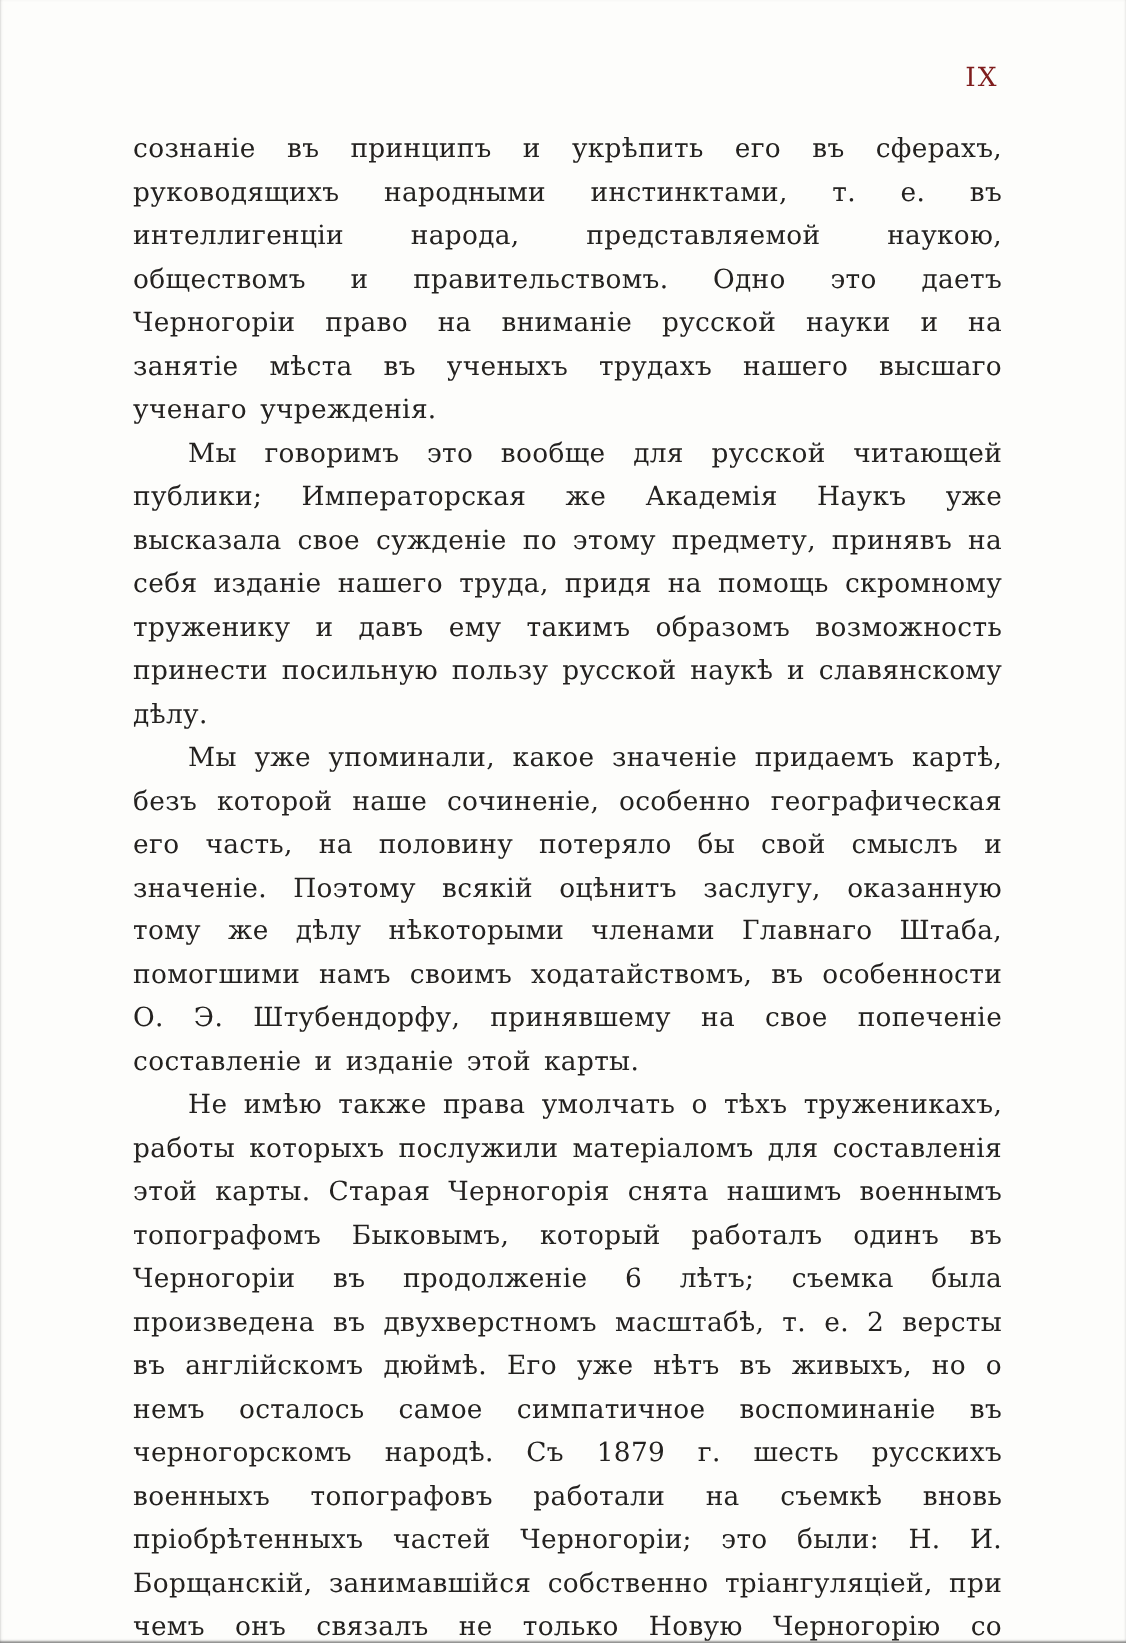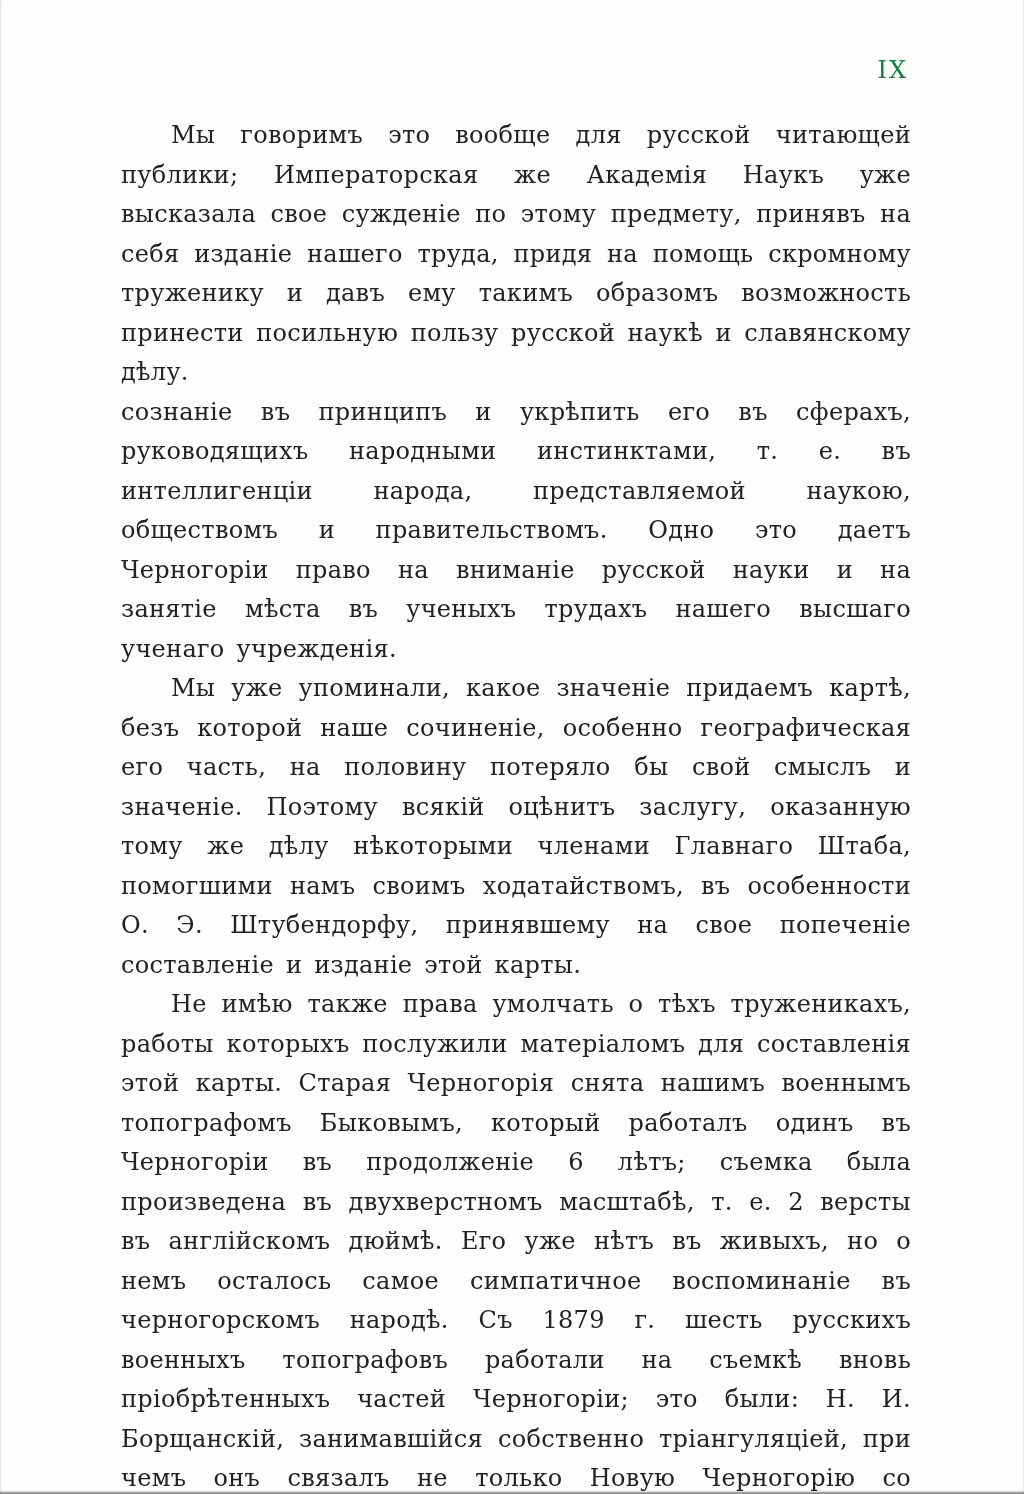--- a/index.html
+++ b/index.html
@@ -19,21 +19,21 @@
                 inset -2px 0 3px -2px rgba(120,120,120,.25);
     font-family: "DejaVu Serif", "Liberation Serif", serif;
     color: #242220;
   }
   .page-number {
     position: absolute;
     top: 56px;
     right: 116px;
     font-size: 24px;
     letter-spacing: 2px;
-    color: #15803d;
+    color: #7f1d1d;
   }
   .text-block {
     position: absolute;
     top: 116px;
     left: 121px;
     width: 790px;
     font-size: 24px;
     line-height: 39.5px;
     text-align: justify;
     letter-spacing: 0.3px;
@@ -46,18 +46,18 @@
   .para.indent {
     text-indent: 50px;
   }
 </style>
 </head>
 <body>
 
 <div class="scan-page">
   <div class="page-number">IX</div>
   <div class="text-block">
+      <p class="para">сознаніе въ принципъ и укрѣпить его въ сферахъ, руководящихъ народными инстинктами, т. е. въ интеллигенціи народа, представляемой наукою, обществомъ и правительствомъ. Одно это даетъ Черногоріи право на вниманіе русской науки и на занятіе мѣста въ ученыхъ трудахъ нашего высшаго ученаго учрежденія.</p>
       <p class="para indent">Мы говоримъ это вообще для русской читающей публики; Императорская же Академія Наукъ уже высказала свое сужденіе по этому предмету, принявъ на себя изданіе нашего труда, придя на помощь скромному труженику и давъ ему такимъ образомъ возможность принести посильную пользу русской наукѣ и славянскому дѣлу.</p>
-      <p class="para">сознаніе въ принципъ и укрѣпить его въ сферахъ, руководящихъ народными инстинктами, т. е. въ интеллигенціи народа, представляемой наукою, обществомъ и правительствомъ. Одно это даетъ Черногоріи право на вниманіе русской науки и на занятіе мѣста въ ученыхъ трудахъ нашего высшаго ученаго учрежденія.</p>
       <p class="para indent">Мы уже упоминали, какое значеніе придаемъ картѣ, безъ которой наше сочиненіе, особенно географическая его часть, на половину потеряло бы свой смыслъ и значеніе. Поэтому всякій оцѣнитъ заслугу, оказанную тому же дѣлу нѣкоторыми членами Главнаго Штаба, помогшими намъ своимъ ходатайствомъ, въ особенности О. Э. Штубендорфу, принявшему на свое попеченіе составленіе и изданіе этой карты.</p>
       <p class="para indent">Не имѣю также права умолчать о тѣхъ труженикахъ, работы которыхъ послужили матеріаломъ для составленія этой карты. Старая Черногорія снята нашимъ военнымъ топографомъ Быковымъ, который работалъ одинъ въ Черногоріи въ продолженіе 6 лѣтъ; съемка была произведена въ двухверстномъ масштабѣ, т. е. 2 версты въ англійскомъ дюймѣ. Его уже нѣтъ въ живыхъ, но о немъ осталось самое симпатичное воспоминаніе въ черногорскомъ народѣ. Съ 1879 г. шесть русскихъ военныхъ топографовъ работали на съемкѣ вновь пріобрѣтенныхъ частей Черногоріи; это были: Н. И. Борщанскій, занимавшійся собственно тріангуляціей, при чемъ онъ связалъ не только Новую Черногорію со Старою, но и ту и другую съ австрійскими землями и Герцеговиной; пытался также связать и съ Сербіей (королевствомъ), но этому помѣшала неблагопріятная погода; затѣмъ чисто топографическими съемками занимались: А. И. Ефимовъ, В. И. Варманъ, М. И. Маргевичъ, А. Г. Красовскій,</p>
     </div>
 </div>
 
 </body></html>

